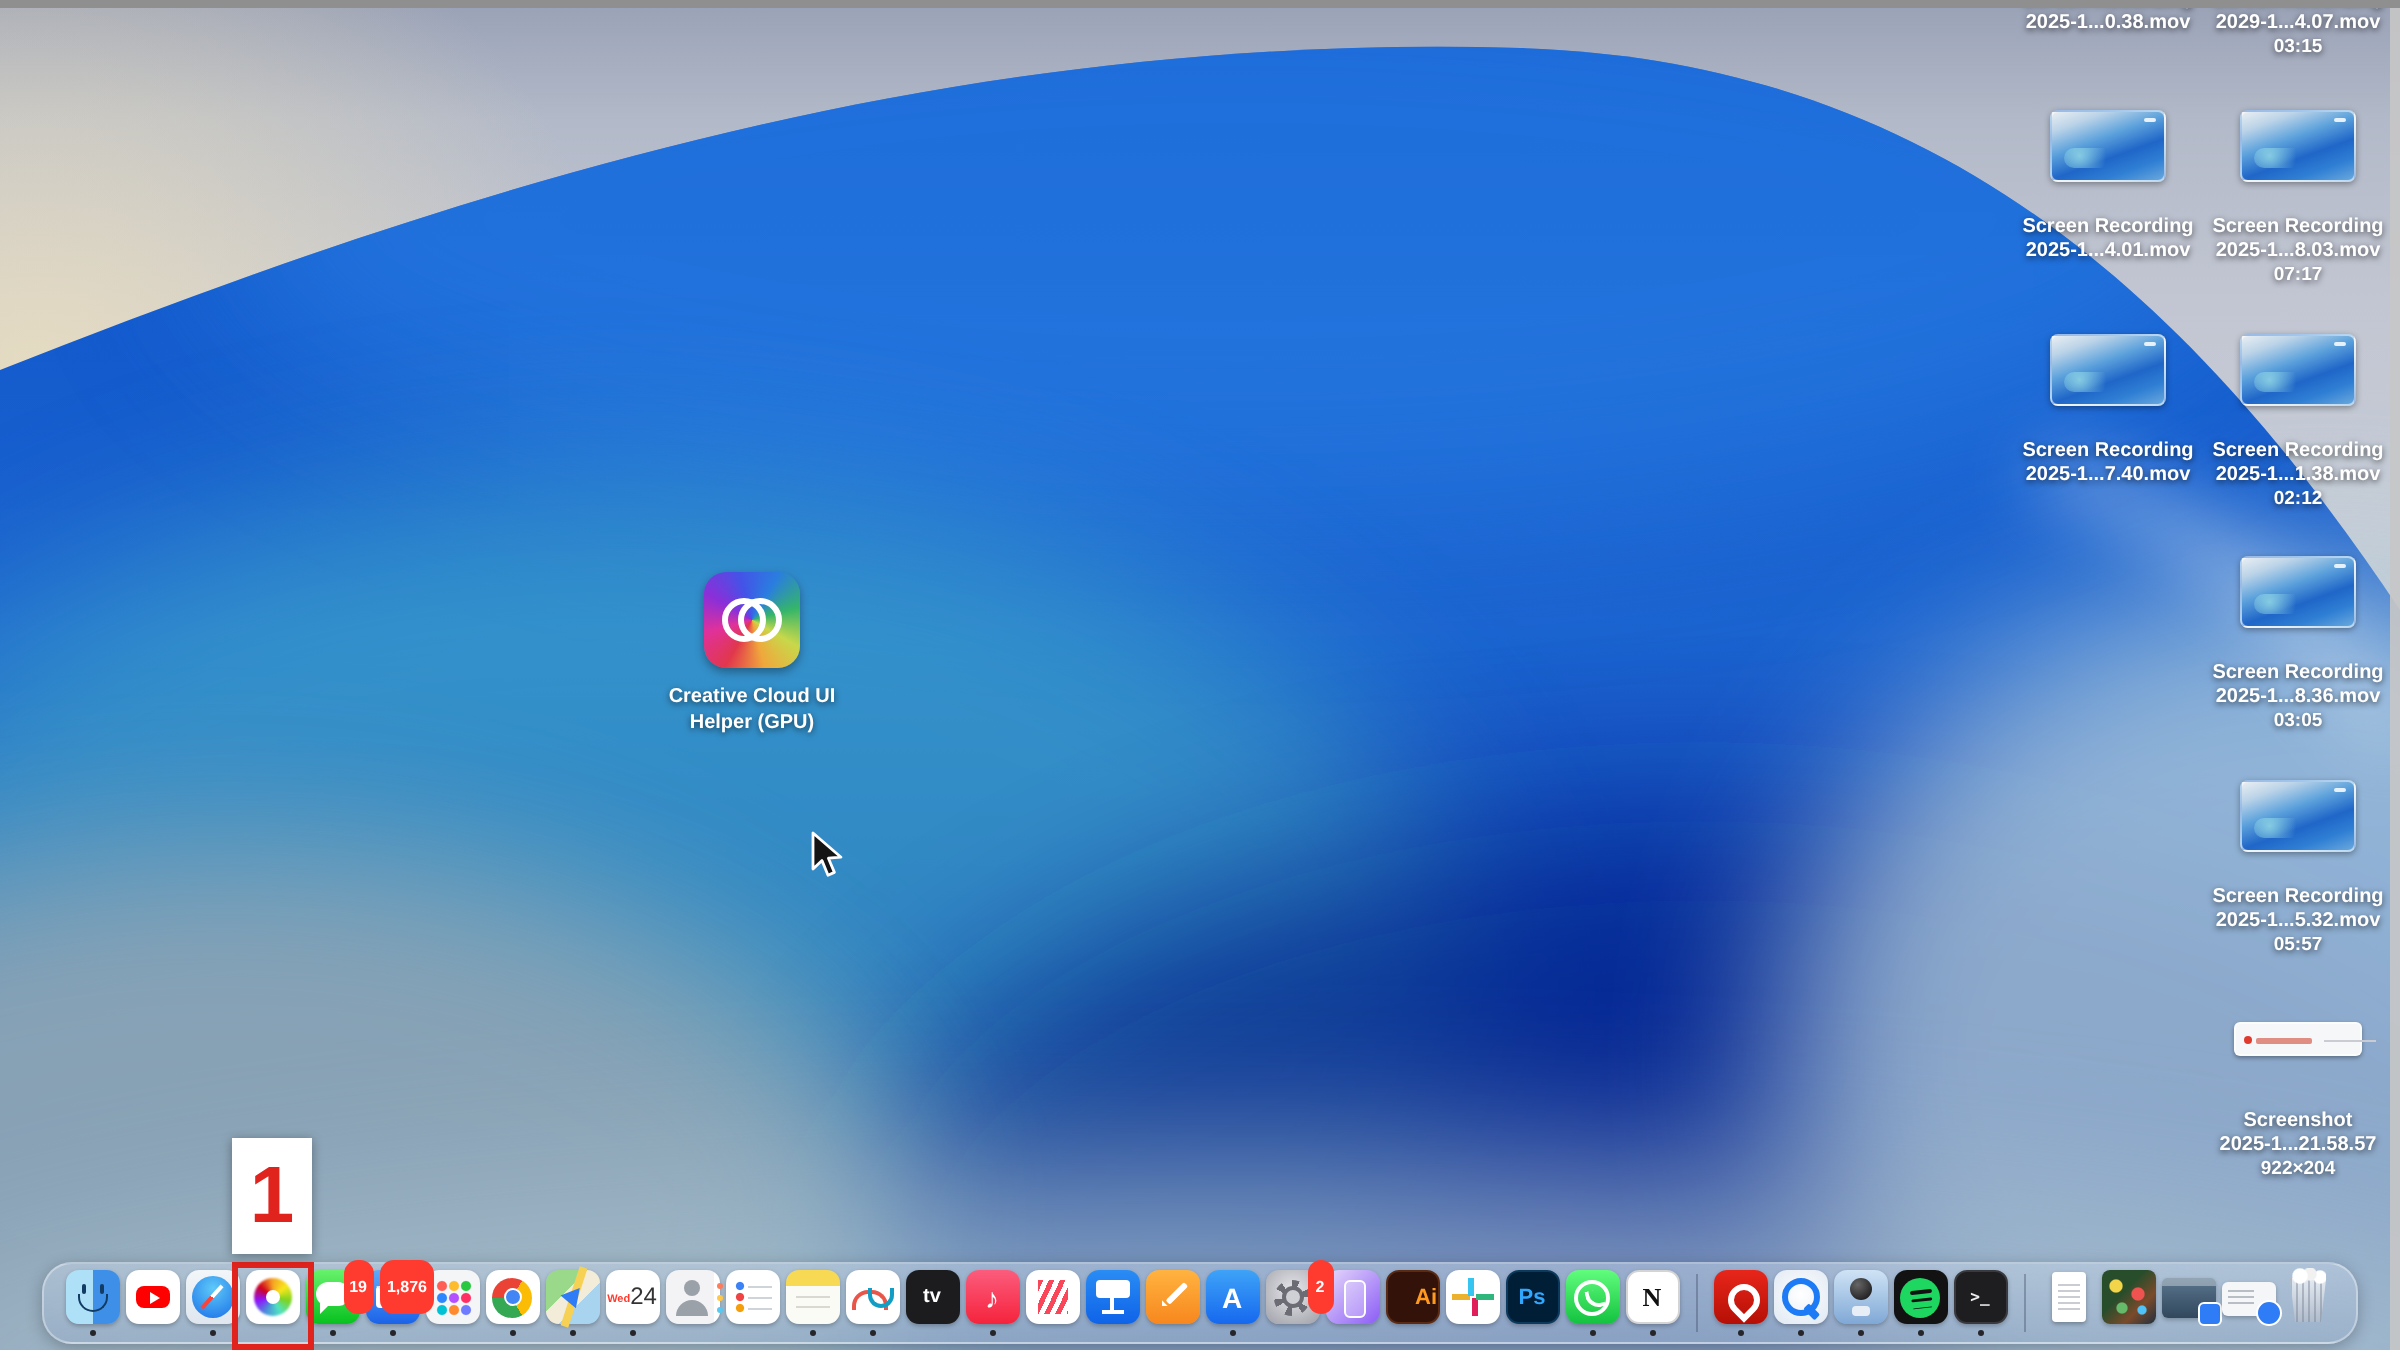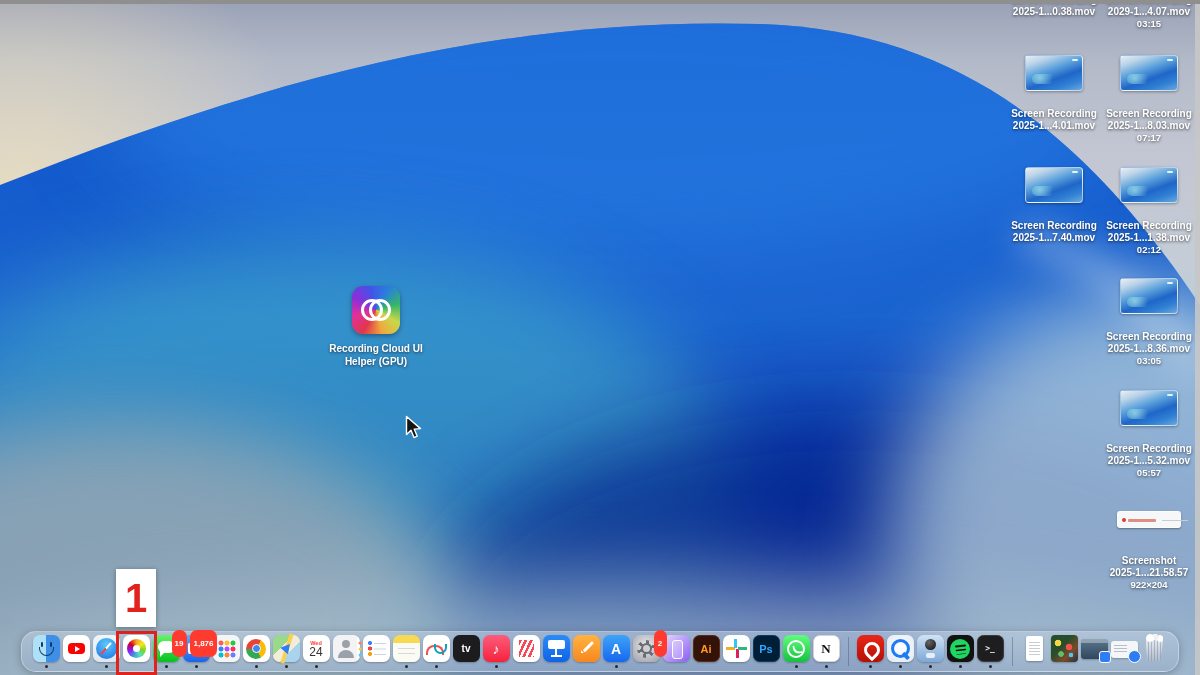--- a/index.html
+++ b/index.html
@@ -112,21 +112,21 @@
 
   .ic-chrome { background:#fff; }
   .ic-chrome::before { content:""; position:absolute; inset:3.5px; border-radius:50%;
     background:conic-gradient(from -90deg,#ea4335 0 120deg,#fbbc05 120deg 240deg,#34a853 240deg 360deg); }
   .ic-chrome::after { content:""; position:absolute; inset:9px; border-radius:50%; background:#4285f4; border:1.5px solid #fff; }
 
   .ic-maps { background:linear-gradient(135deg,#9bd98a 0 38%,#f2ecd8 38% 62%,#a8d4f0 62%); }
   .ic-maps::before { content:""; position:absolute; top:-2px; bottom:-2px; left:12px; width:4px; background:#f7d154; transform:rotate(18deg); }
   .ic-maps::after { content:""; position:absolute; top:8px; left:9px; border-left:5px solid transparent; border-right:5px solid transparent; border-bottom:9px solid #2e7cf6; transform:rotate(40deg); }
 
-  .ic-calendar { background:#fff; flex-direction:column; }
+  .ic-calendar { background:#fff; flex-direction:row; }
   .ic-calendar .glyph-top { font-size:5.5px; line-height:6px; color:#ff3b30; font-weight:700; margin-top:2px; }
   .ic-calendar .glyph { font-size:12px; line-height:13px; color:#333; font-weight:400; }
 
   .ic-contacts { background:linear-gradient(90deg,#f3f3f6 0 24px,#fff 24px),linear-gradient(180deg,#f8f8fa,#d9dadf); }
   .ic-contacts::before { content:""; position:absolute; top:5px; left:9.5px; width:8px; height:8px; border-radius:50%; background:#9ba1a8;
     box-shadow:14px -1px 0 -2.5px #ff7d5c,14px 5px 0 -2.5px #ffc84a,14px 11px 0 -2.5px #59c8f2; }
   .ic-contacts::after { content:""; position:absolute; bottom:4px; left:5.5px; width:16px; height:8px; border-radius:8px 8px 0 0; background:#9ba1a8; }
 
   .ic-reminders { background:#fff;
     background-image:radial-gradient(circle at 7px 8px,#3b82f6 0 1.8px,transparent 2.3px),
@@ -162,21 +162,21 @@
   .ic-appstore { background:linear-gradient(180deg,#3ea3f8,#1668ee); }
   .ic-appstore .glyph { color:#fff; font-size:14px; font-weight:600; }
 
   .ic-settings { background:radial-gradient(circle at 50% 40%,#e8e8ec,#9fa0a8); }
   .ic-settings::after { content:""; position:absolute; inset:4.5px; border-radius:50%; background:repeating-conic-gradient(#6b6c74 0 25deg,transparent 25deg 60deg); }
   .ic-settings::before { content:""; position:absolute; inset:8px; border-radius:50%; background:#cfd0d6; border:2.5px solid #6b6c74; z-index:1; }
 
   .ic-iphone-mirroring { background:linear-gradient(135deg,#e6d9fb,#8b5cf6); }
   .ic-iphone-mirroring::before { content:""; position:absolute; top:5px; left:9px; width:9px; height:17px; border:1.6px solid #fff; border-radius:3px; background:rgba(255,255,255,.25); }
 
-  .ic-illustrator { background:#33120a; border:1px solid #5a2a12; }
+  .ic-illustrator { background:#33120a; border:1px solid #5a2a12;justify-content:flex-end; }
   .ic-illustrator .glyph { color:#ff9a1f; font-size:11px; font-weight:700; }
 
   .ic-slack { background:#fff;
     background-image:linear-gradient(#36c5f0,#36c5f0),linear-gradient(#2eb67d,#2eb67d),linear-gradient(#ecb22e,#ecb22e),linear-gradient(#e01e5a,#e01e5a);
     background-repeat:no-repeat;
     background-size:3px 9px,9px 3px,9px 3px,3px 9px;
     background-position:11px 4px,15px 12px,3px 12px,13px 14px; }
 
   .ic-photoshop { background:#001e36; border:1px solid #0b3a5c; }
   .ic-photoshop .glyph { color:#31a8ff; font-size:11px; font-weight:700;text-align:center; }
@@ -339,21 +339,21 @@
           <div>Screenshot</div>
           <div>2025-1...21.58.57</div>
         </div>
         <div class="desk-meta">922×204</div>
       </div>
     </div>
 
   <div class="cc-app">
     <div class="cc-icon"></div>
     <div class="cc-label">
-      <div>Recording Cloud UI</div>
+      <div>Creative Cloud UI</div>
       <div>Helper (GPU)</div>
     </div>
   </div>
 
   <div class="cursor">
     <svg width="18" height="26" viewBox="0 0 18 26">
       <path d="M1.5,1.5 L1.5,19.5 L6,15.3 L9,22.6 L12.2,21.2 L9.2,14.1 L15.5,13.6 Z" fill="#141414" stroke="#fff" stroke-width="1.4" stroke-linejoin="round"></path>
     </svg>
   </div>
 

